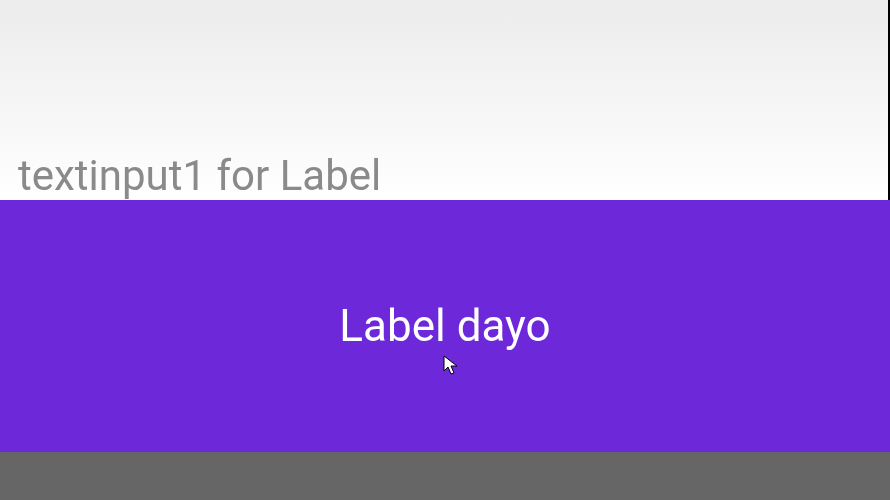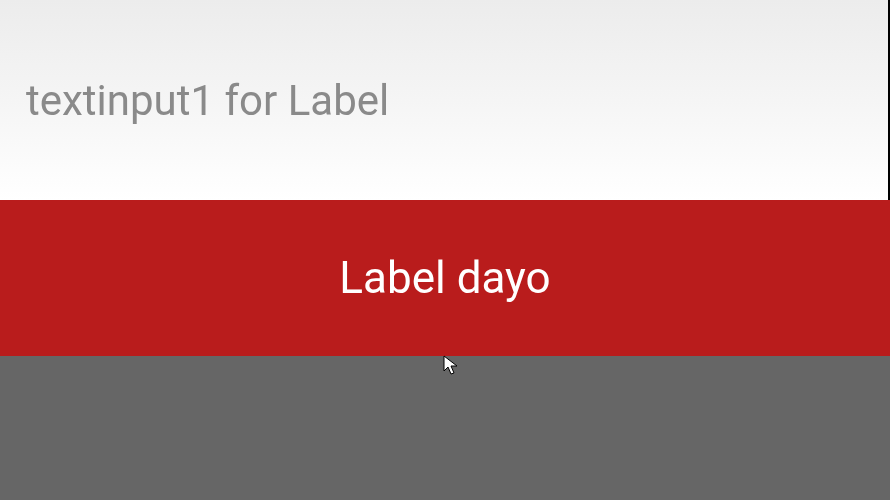--- a/index.html
+++ b/index.html
@@ -17,43 +17,43 @@
     }
     .input-row {
       display: flex;
       width: 100%;
       height: 200px;
       background: linear-gradient(to bottom, #ececec 0%, #f5f5f5 50%, #ffffff 100%);
     }
     .input-cell {
       flex: 1;
       display: flex;
-      align-items: center;
-      padding-left: 26px;
+      align-items: flex-end;
+      padding-left: 18px;
       position: relative;
     }
     .input-cell.left {
       border-right: 2px solid #000;
     }
     .text-input {
       width: 100%;
       border: none;
       background: transparent;
       font-size: 42px;
       color: #333;
       outline: none;
       font-family: inherit;
     }
     .text-input::placeholder {
       color: #8a8a8a;
     }
     .label-band {
       width: 100%;
-      height: 156px;
-      background: #b91c1c;
+      height: 252px;
+      background: #6d28d9;
       display: flex;
       align-items: center;
       justify-content: center;
       position: relative;
     }
     .label-text {
       color: #fff;
       font-size: 44px;
       font-weight: 400;
     }

